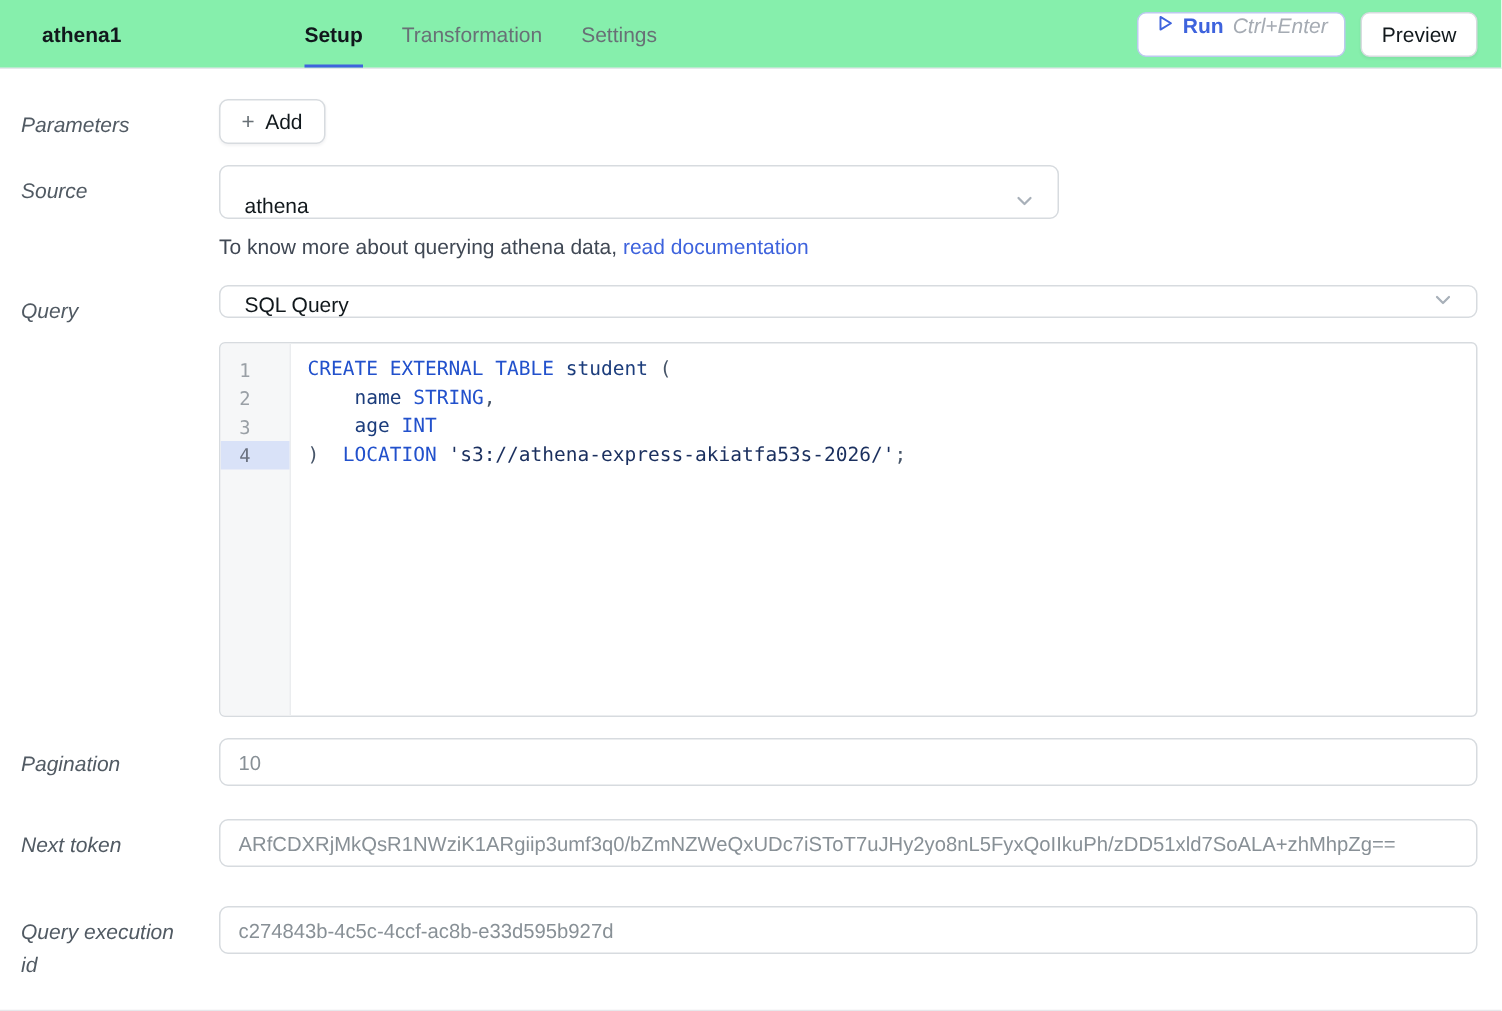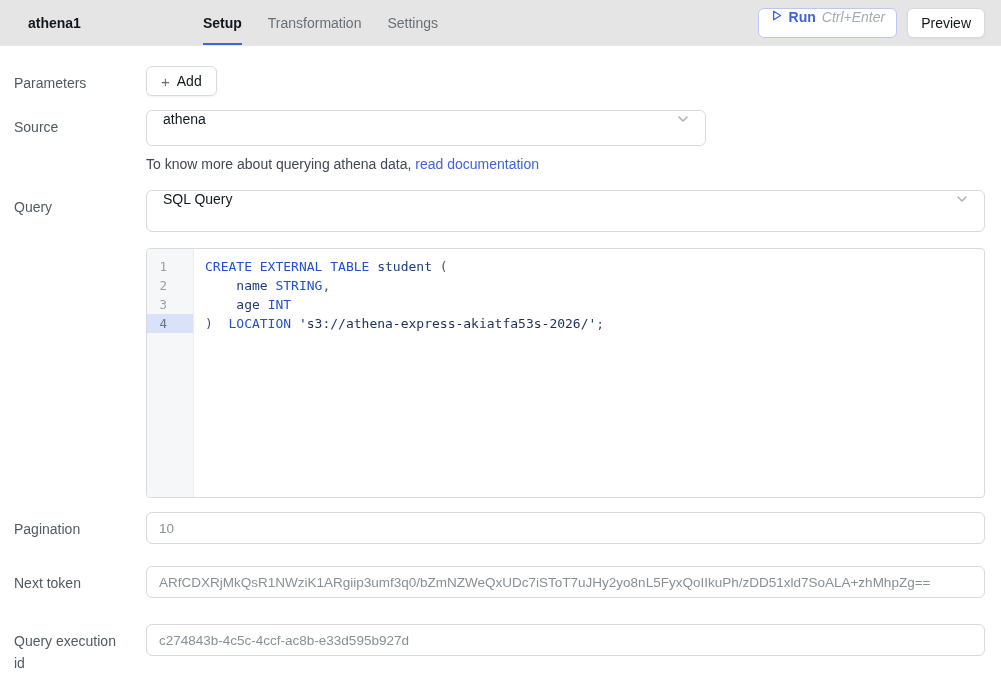--- a/index.html
+++ b/index.html
@@ -9,21 +9,21 @@
     background: #ffffff;
     color: #11181c;
   }
   .app { width: 1001px; height: 674px; display: flex; flex-direction: column; border-bottom: 1px solid #e6e8eb; }
 
   
   .header {
     height: 46px; flex: 0 0 46px;
     display: flex; align-items: stretch;
     border-bottom: 1px solid #e6e8eb;
-    background: #e5e5e5;
+    background: #86efac;
     padding: 0 16px 0 28px;
   }
   .title { font-size: 14px; font-weight: 700; align-self: center; color: #11181c; }
   .tabs { display: flex; gap: 26px; margin-left: 122px; }
   .tab {
     display: flex; align-items: center;
     font-size: 14px; color: #687076; cursor: pointer;
     border-bottom: 2px solid transparent; padding-top: 2px;
   }
   .tab.active { color: #11181c; font-weight: 600; border-bottom-color: var(--accent, #3e63dd); }
@@ -40,46 +40,46 @@
     height: 30px; padding: 0 13px; border: 1px solid #d7dbdf; border-radius: 6px;
     font-size: 14px; font-weight: 500; color: #11181c;
     box-shadow: 0 1px 2px rgba(16,24,40,.05);
   }
 
   
   .main { flex: 1; padding: 20px 16px 0 14px; background: #ffffff; }
   .row { display: flex; }
   .row .label {
     flex: 0 0 132px; max-width: 132px; padding: 6px 12px 0 0;
-    font-size: 14px; color: #515a63; line-height: 22px;
+    font-size: 14px; color: #515a63; line-height: 22px; font-style: italic;
   }
   .row .label span { display: inline-block; max-width: 104px; }
   .row .content { flex: 1; min-width: 0; }
 
   .row-parameters { margin-bottom: 14px; }
   .row-source     { margin-bottom: 16px; }
   .row-query      { margin-bottom: 14px; }
   .row-pagination { margin-bottom: 22px; }
   .row-next-token { margin-bottom: 26px; }
 
   .add-btn {
     height: 30px; display: inline-flex; align-items: center; gap: 7px;
     padding: 0 14px; border: 1px solid #d7dbdf; border-radius: 6px;
     font-size: 14px; font-weight: 500; color: #11181c;
     box-shadow: 0 1px 2px rgba(16,24,40,.05);
   }
   .add-btn .plus { color: #687076; font-size: 15px; font-weight: 400; }
 
   .select {
     height: 36px; background: #fff; border: 1px solid #d7dbdf; border-radius: 6px;
-    display: flex; align-items: flex-start; justify-content: space-between;
+    display: flex; align-items: flex-end; justify-content: space-between;
     padding: 0 14px 0 16px; font-size: 14px; color: #11181c; cursor: pointer;
   }
   .select-source { width: 560px; }
-  .select-query  { height: 42px; }
+  .select-query  { height: 22px; }
 
   .help { margin-top: 8px; font-size: 14px; color: #404854; line-height: 20px; }
   .help a { color: var(--link, #3e63dd); cursor: pointer; }
 
   
   .editor {
     margin-top: 16px; height: 250px; position: relative;
     border: 1px solid #d7dbdf; border-radius: 4px; background: #fff;
     overflow: hidden;
     font-family: "DejaVu Sans Mono", monospace; font-size: 13px; line-height: 19px;

